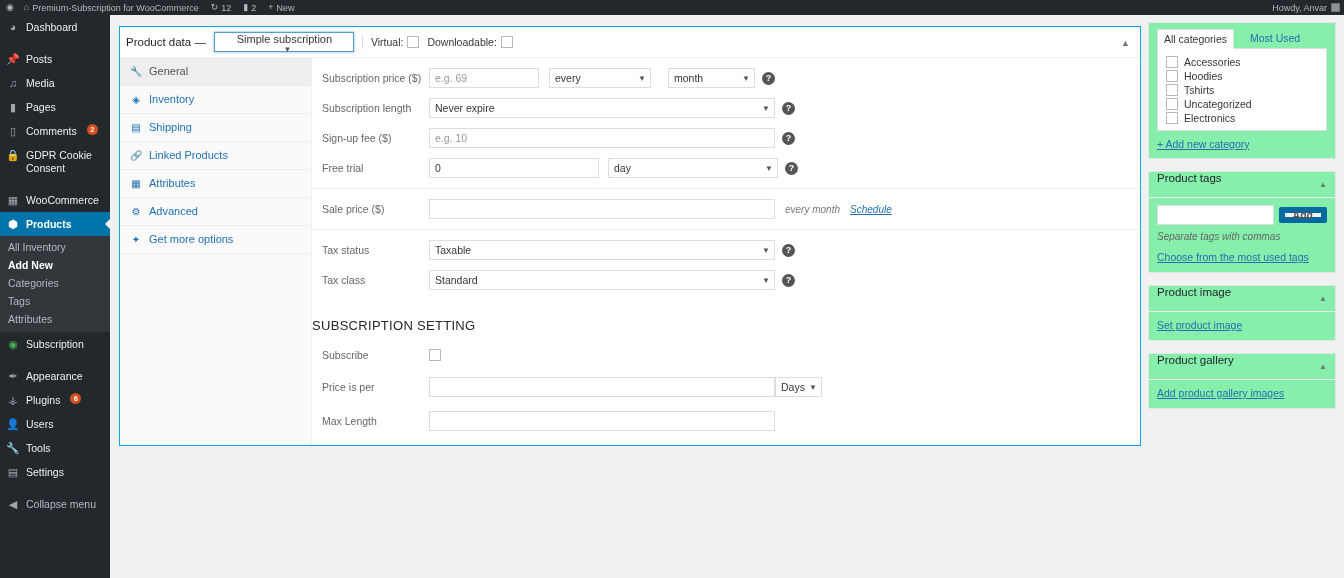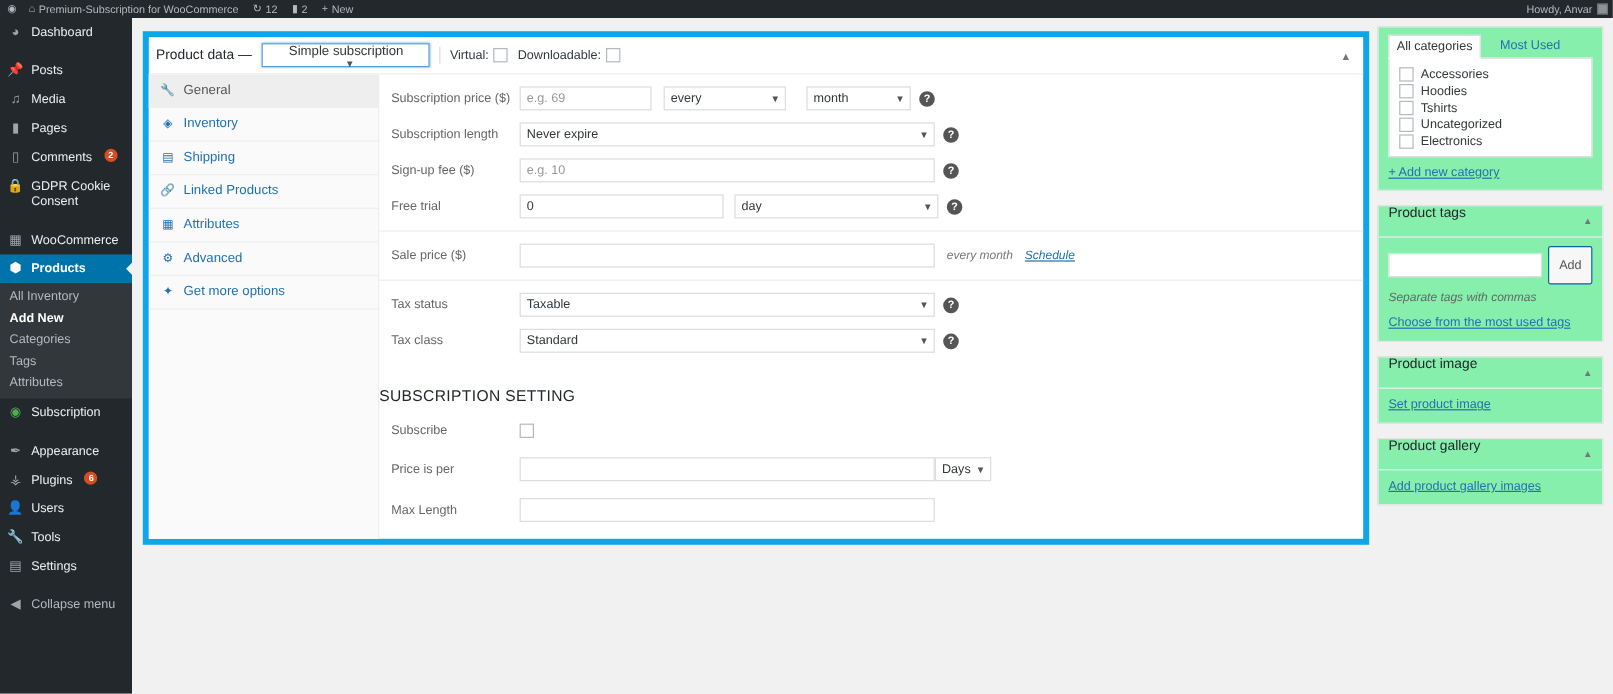--- a/index.html
+++ b/index.html
@@ -106,21 +106,21 @@
   .editor-statusbar {
     position: absolute; bottom: 0; left: 0; right: 0;
     height: 21px; background: #f5f5f5; border-top: 1px solid #e5e5e5;
     font-size: 10px; color: #777;
     display: flex; align-items: center; padding-left: 8px;
   }
 
   
   .metabox {
     margin-top: 11px; background: #fff;
-    border: 5px solid #0ea5e9;
+    border: 1px solid #0ea5e9;
   }
   .metabox-head {
     position: relative;
     height: 30px; display: flex; align-items: center;
     padding: 0 6px 0 6px; gap: 8px;
     font-size: 11px; color: #32373c;
   }
   .mb-title { font-size: 11.5px; color: #23282d; }
   .type-select {
     height: 20px; width: 140px;
@@ -217,23 +217,23 @@
   .cat-list {
     border: 1px solid #ddd; background: #fff;
     height: 83px; padding: 6px 8px; margin: 0 8px;
     position: relative; z-index: 1;
   }
   .cat-row { display: flex; align-items: center; gap: 6px; padding: 1px 0; font-size: 10.5px; color: #32373c; }
   .addlink { display: block; color: #2271b1; text-decoration: underline; font-size: 10.5px; padding: 7px 4px 8px 8px; }
   .tag-row { display: flex; gap: 5px; align-items: center; }
   .tag-input { flex: 1; height: 20px; border: 1px solid #ddd; background: #fff; }
   .btn {
-    height: 32px; padding: 0 8px; border: 1px solid #0369a1;
+    height: 16px; padding: 0 8px; border: 6px solid #0369a1;
     background: #f7f7f7; color: #555; font-size: 10.5px;
-    display: flex; align-items: center; border-radius: 2px;
+    display: flex; align-items: center; border-radius: 2px; font-weight: bold;
   }
   .hint { font-size: 10px; color: #666; font-style: italic; margin-top: 6px; }
   .sidelink { display: block; color: #2271b1; text-decoration: underline; font-size: 10.5px; margin-top: 9px; }
   .sidelink.first { margin-top: 0; }
 </style>
 </head>
 <body>
 
 <div id="adminbar">
   <div class="ab-item wplogo">

